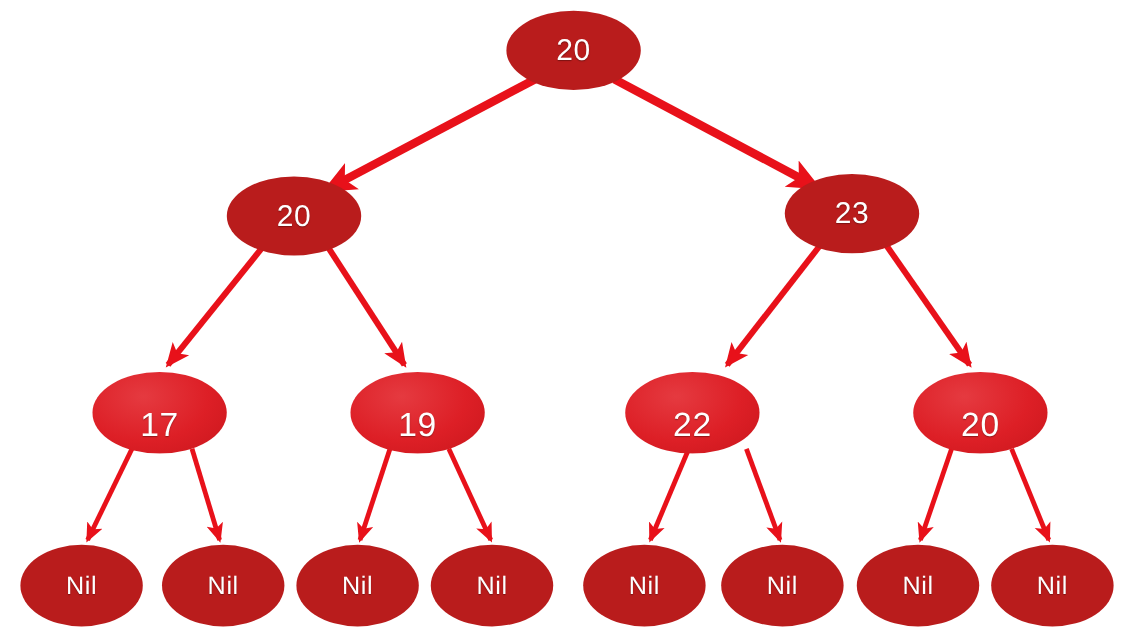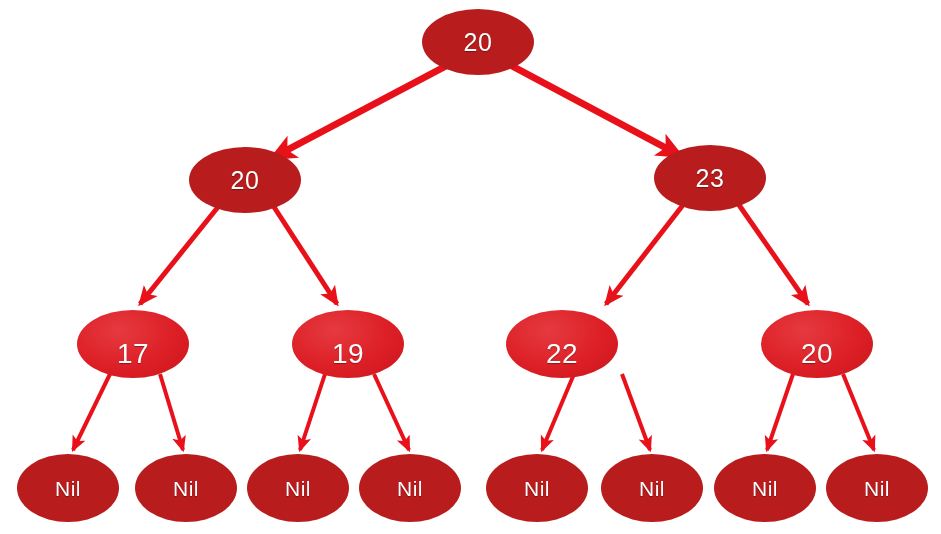--- a/index.html
+++ b/index.html
@@ -94,21 +94,21 @@
       </div>
       <div class="node black lvl1" style="left: 710px; top: 178px; width: 112px; height: 66px;">
         <span class="node-label">23</span>
       </div>
       <div class="node red lvl2" style="left: 133px; top: 344px; width: 112px; height: 68px;">
         <span class="node-label">17</span>
       </div>
       <div class="node red lvl2" style="left: 348px; top: 344px; width: 112px; height: 68px; text-align: right;">
         <span class="node-label">19</span>
       </div>
-      <div class="node red lvl2" style="left: 562px; top: 344px; width: 112px; height: 68px;">
+      <div class="node red lvl2" style="left: 577px; top: 344px; width: 112px; height: 68px;">
         <span class="node-label">22</span>
       </div>
       <div class="node red lvl2" style="left: 817px; top: 344px; width: 112px; height: 68px;">
         <span class="node-label">20</span>
       </div>
       <div class="node black lvl3" style="left: 68px; top: 488px; width: 102px; height: 68px;">
         <span class="node-label">Nil</span>
       </div>
       <div class="node black lvl3" style="left: 186px; top: 488px; width: 102px; height: 68px;">
         <span class="node-label">Nil</span>

